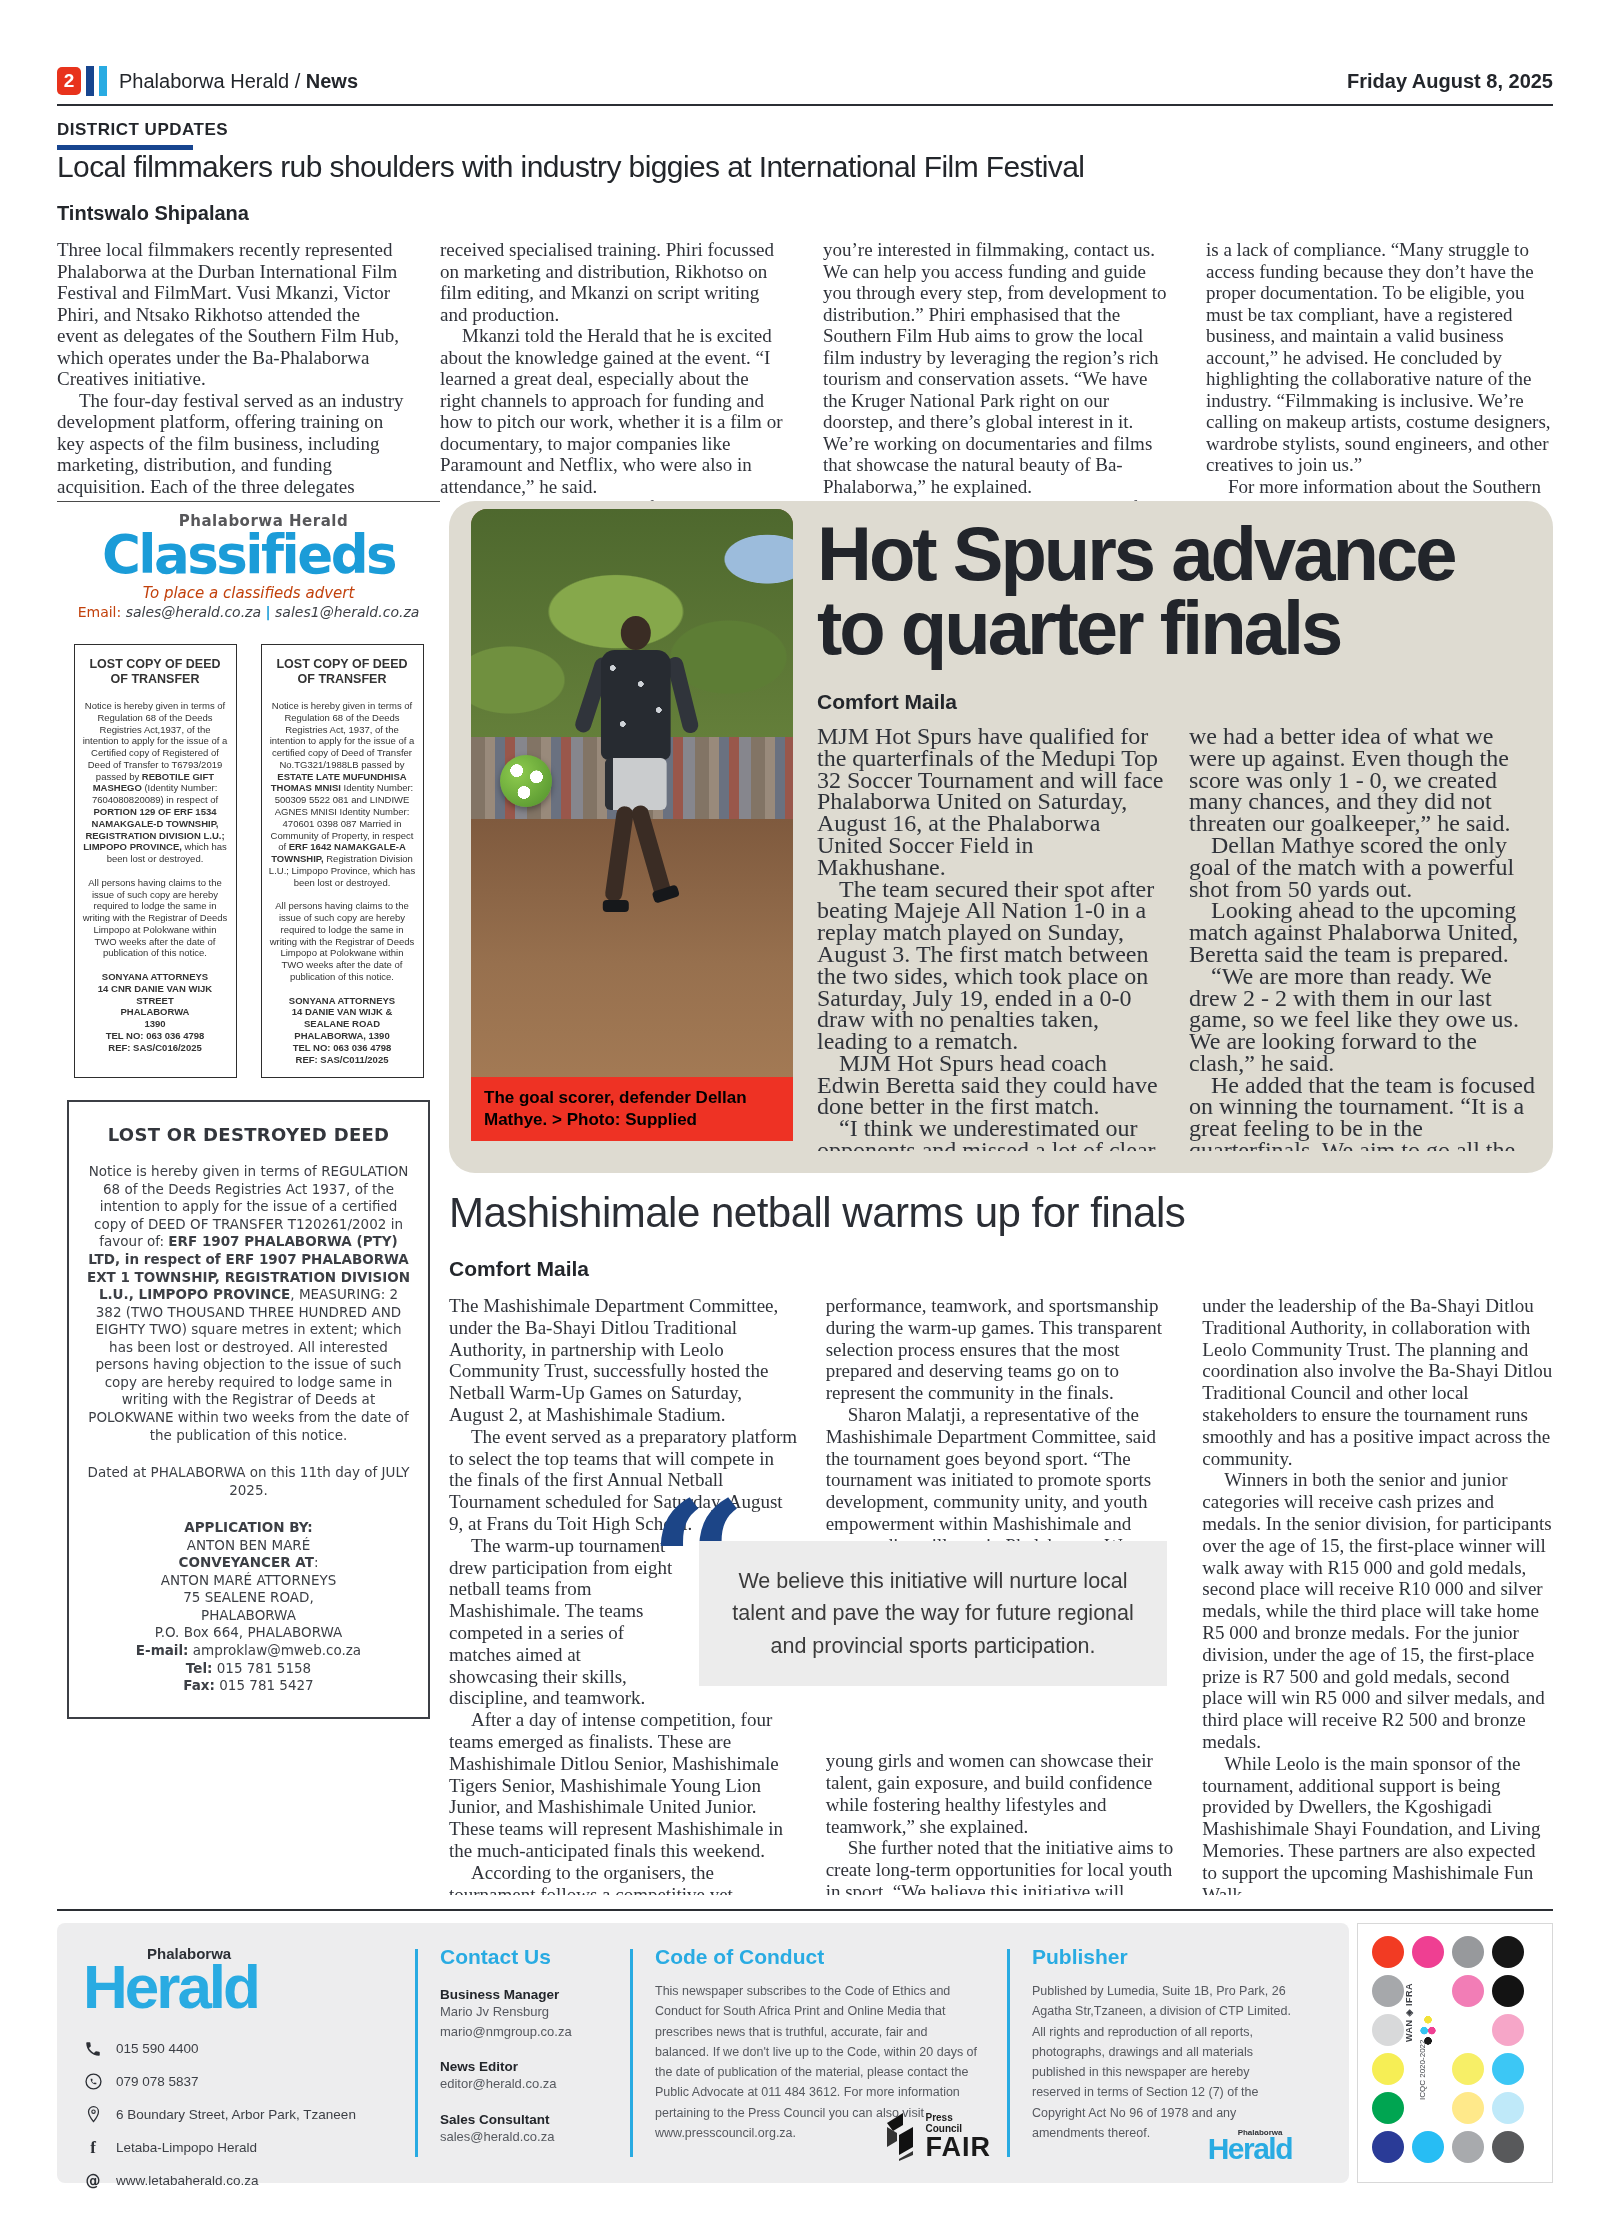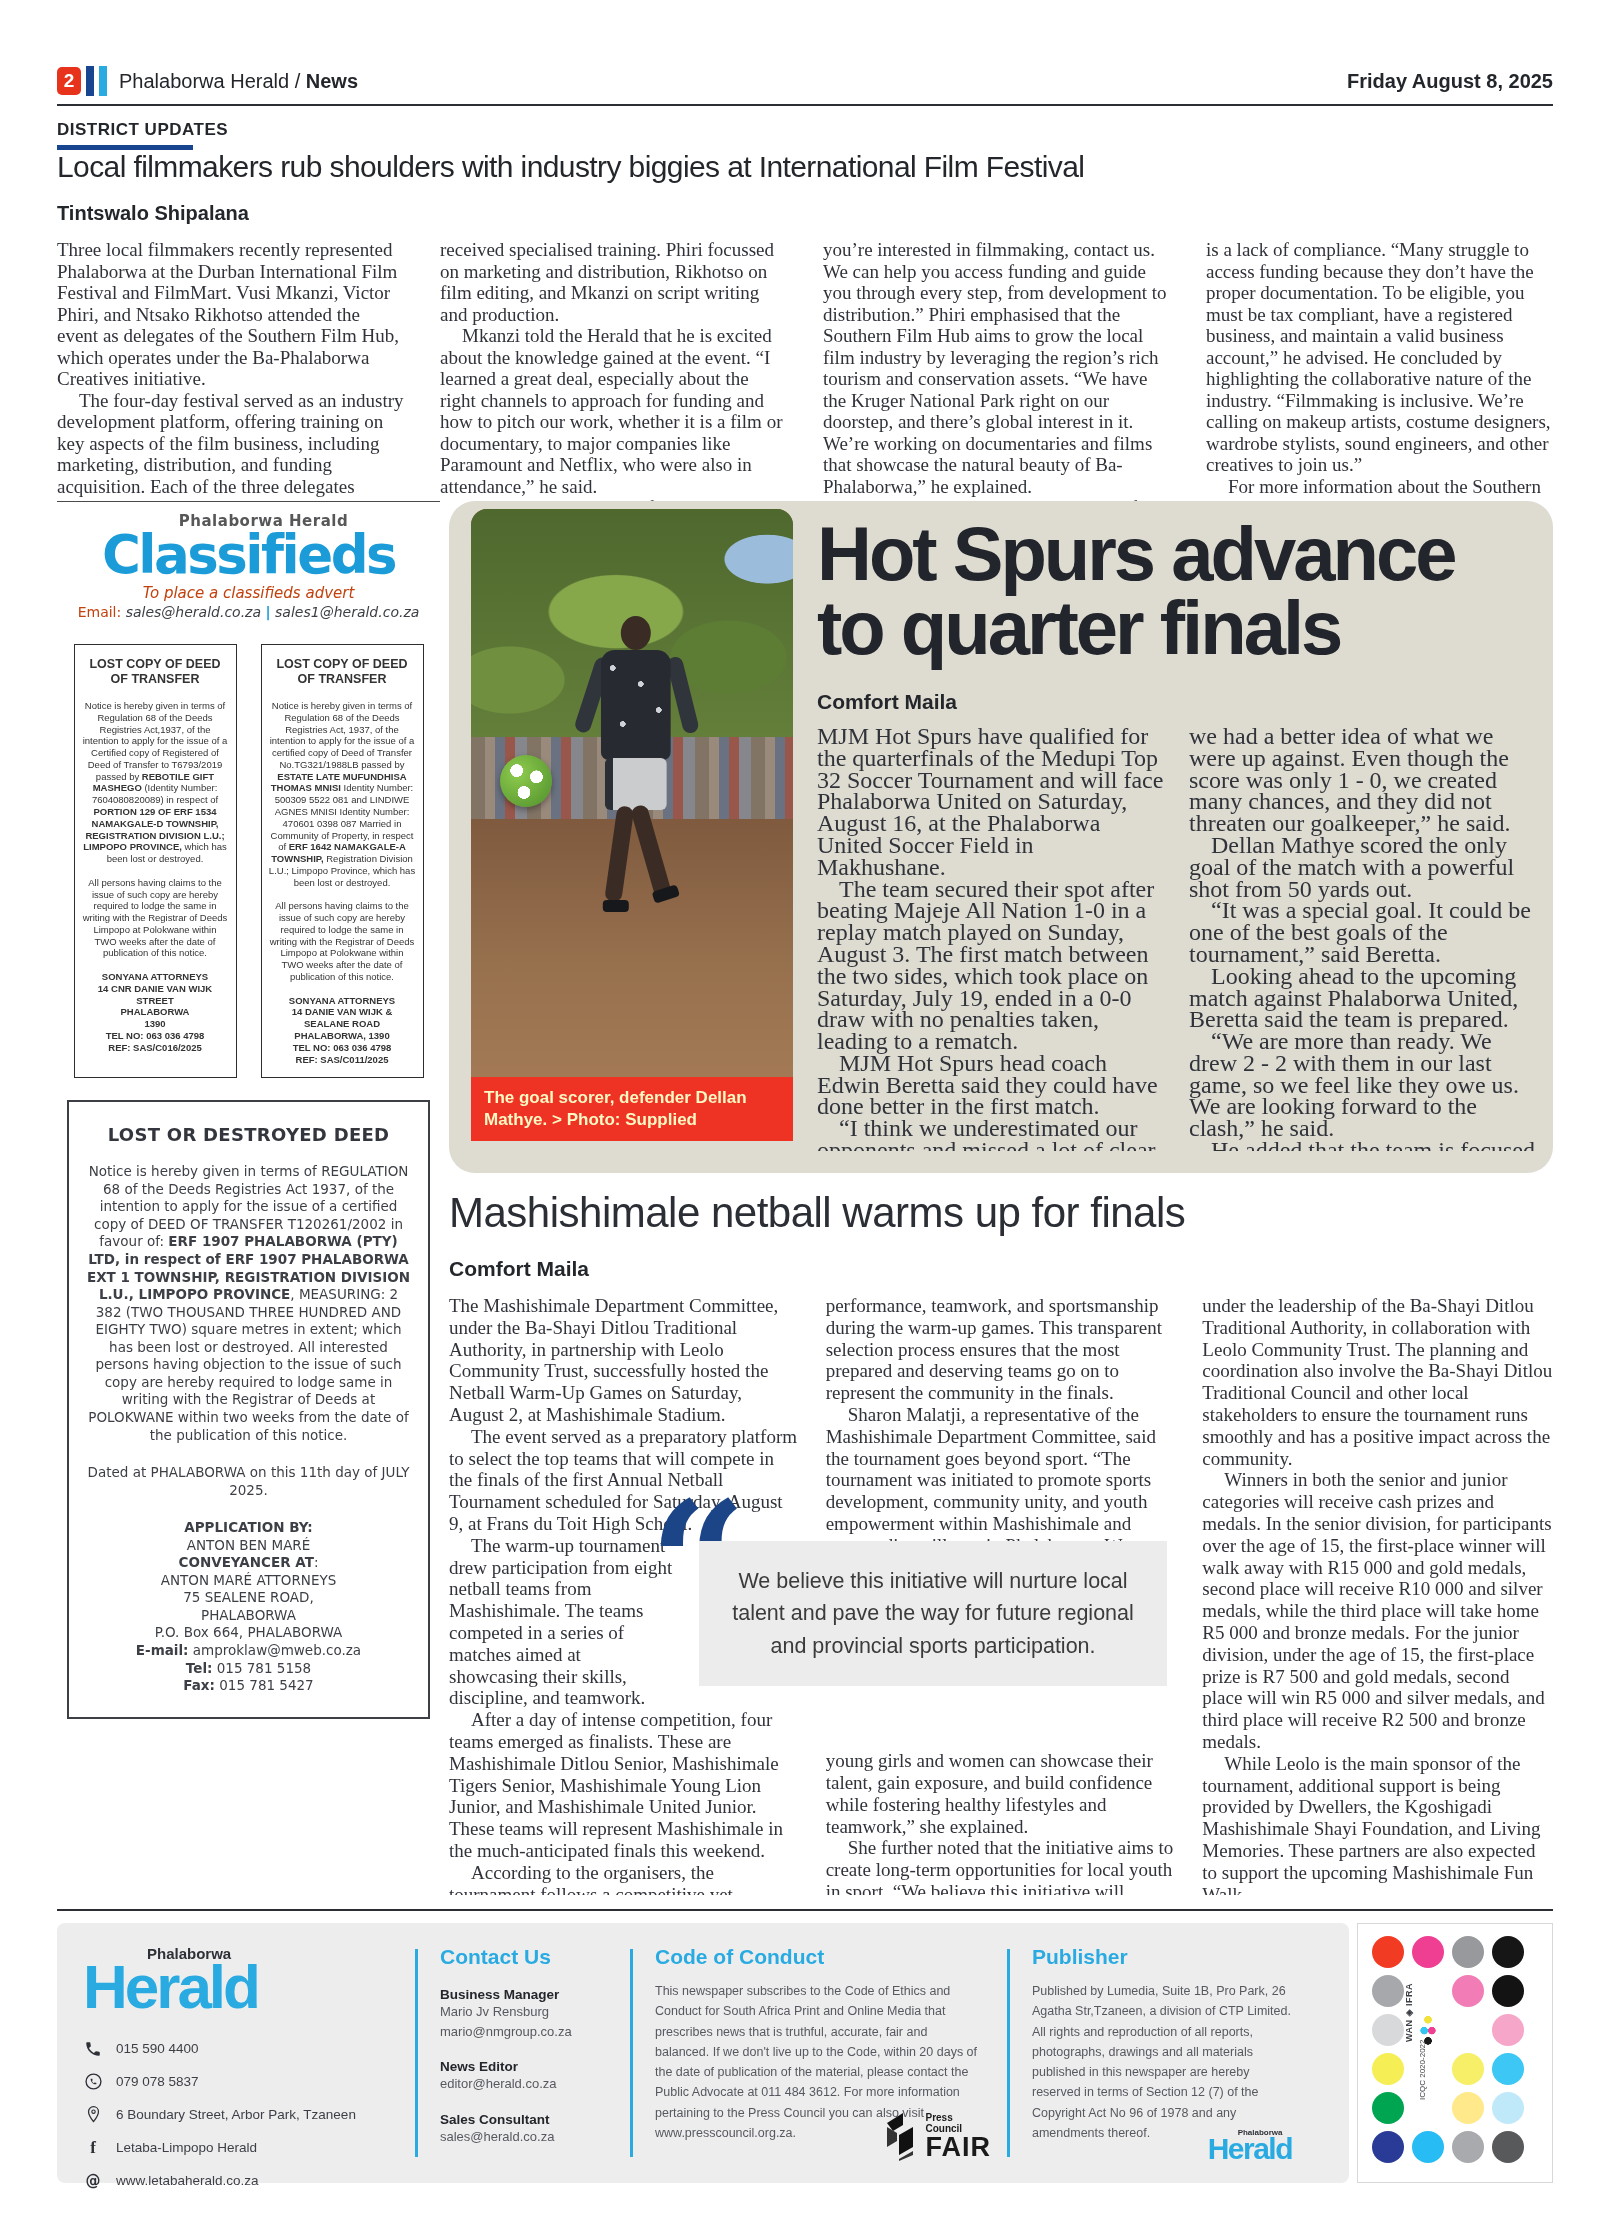--- a/index.html
+++ b/index.html
@@ -94,21 +94,21 @@
   .p-boot { position:absolute; width:26px; height:12px; background:#16181b; border-radius:4px; }
   .p-boot.l { left:26px; top:284px; }
   .p-boot.r { left:76px; top:272px; transform:rotate(-18deg); }
   .ball { position:absolute; left:9%; top:39%; width:52px; height:52px; border-radius:50%;
     background:
       radial-gradient(9px 9px at 32% 30%, #ffffff 70%, rgba(0,0,0,0) 72%),
       radial-gradient(9px 9px at 70% 42%, #ffffff 70%, rgba(0,0,0,0) 72%),
       radial-gradient(9px 9px at 46% 72%, #ffffff 70%, rgba(0,0,0,0) 72%),
       radial-gradient(circle at 35% 35%, #8ecb4e, #5f9e34 75%);
     box-shadow:0 3px 6px rgba(0,0,0,.35); }
-  .hs-caption { position:absolute; left:0; right:0; bottom:0; background:#ee3224; color:#fef9c3;
+  .hs-caption { position:absolute; left:0; right:0; bottom:0; background:#ee3224; color:#000000;
     font:700 17px/1.3 "Liberation Sans", sans-serif; padding:10px 13px; }
   .hs-right { margin-left:368px; padding:16px 16px 0 0; }
   .hs-headline { font:700 76px/0.98 "Liberation Sans", sans-serif; letter-spacing:-3px; color:#22252b; }
   .hs-byline { margin-top:24px; font:700 21px "Liberation Sans", sans-serif; color:#23262b; }
   .hs-cols { display:flex; gap:24px; margin-top:12px; height:425px; overflow:hidden; }
   .hs-cols .col { font-size:24px; line-height:21.8px; }
   
   .netball { position:relative; margin-top:16px; }
   .nb-headline { font:400 42px "Liberation Sans", sans-serif; letter-spacing:-.5px; color:#2b2e35; }
   .nb-byline { margin-top:20px; font:700 21px "Liberation Sans", sans-serif; color:#23262b; }
@@ -290,21 +290,20 @@
           <div class="hs-cols">
             <div class="col ind-rest">
                 <p>MJM Hot Spurs have qualified for the quarterfinals of the Medupi Top 32 Soccer Tournament and will face Phalaborwa United on Saturday, August 16, at the Phalaborwa United Soccer Field in Makhushane.</p>
                 <p>The team secured their spot after beating Majeje All Nation 1-0 in a replay match played on Sunday, August 3. The first match between the two sides, which took place on Saturday, July 19, ended in a 0-0 draw with no penalties taken, leading to a rematch.</p>
                 <p>MJM Hot Spurs head coach Edwin Beretta said they could have done better in the first match.</p>
                 <p>“I think we underestimated our opponents and missed a lot of clear chances. The replay was easier because</p>
               </div>
             <div class="col ind-rest">
                 <p>we had a better idea of what we were up against. Even though the score was only 1 - 0, we created many chances, and they did not threaten our goalkeeper,” he said.</p>
                 <p>Dellan Mathye scored the only goal of the match with a powerful shot from 50 yards out.</p>
-                <p>“It was a special goal. It could be one of the best goals of the tournament,” said Beretta.</p>
                 <p>Looking ahead to the upcoming match against Phalaborwa United, Beretta said the team is prepared.</p>
                 <p>“We are more than ready. We drew 2 - 2 with them in our last game, so we feel like they owe us. We are looking forward to the clash,” he said.</p>
                 <p>He added that the team is focused on winning the tournament. “It is a great feeling to be in the quarterfinals. We aim to go all the way,” Beretta concluded.</p>
               </div>
           </div>
         </div>
       </section>
 
       <section class="netball">
         <div class="nb-headline">Mashishimale netball warms up for finals</div>

